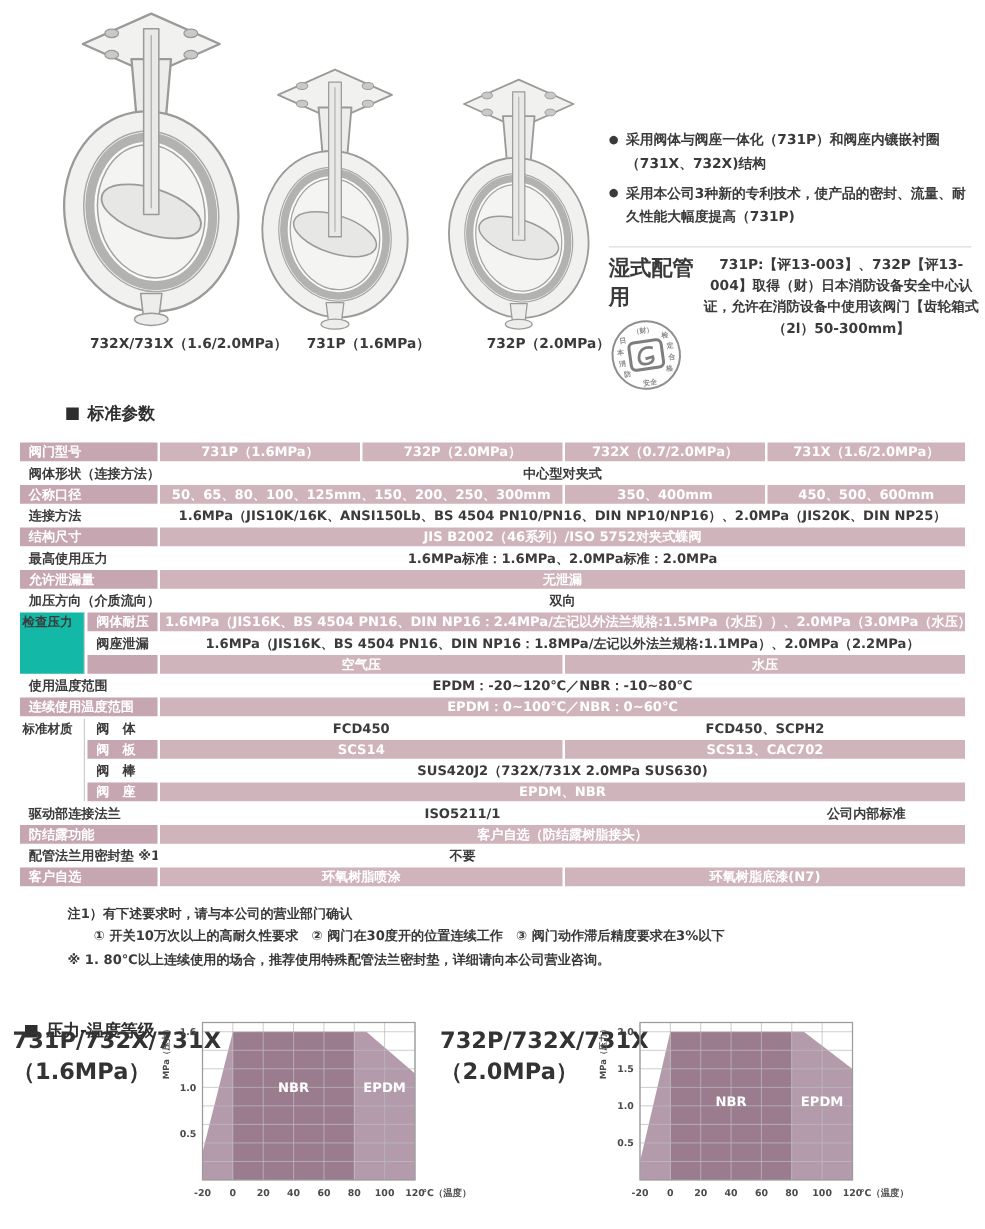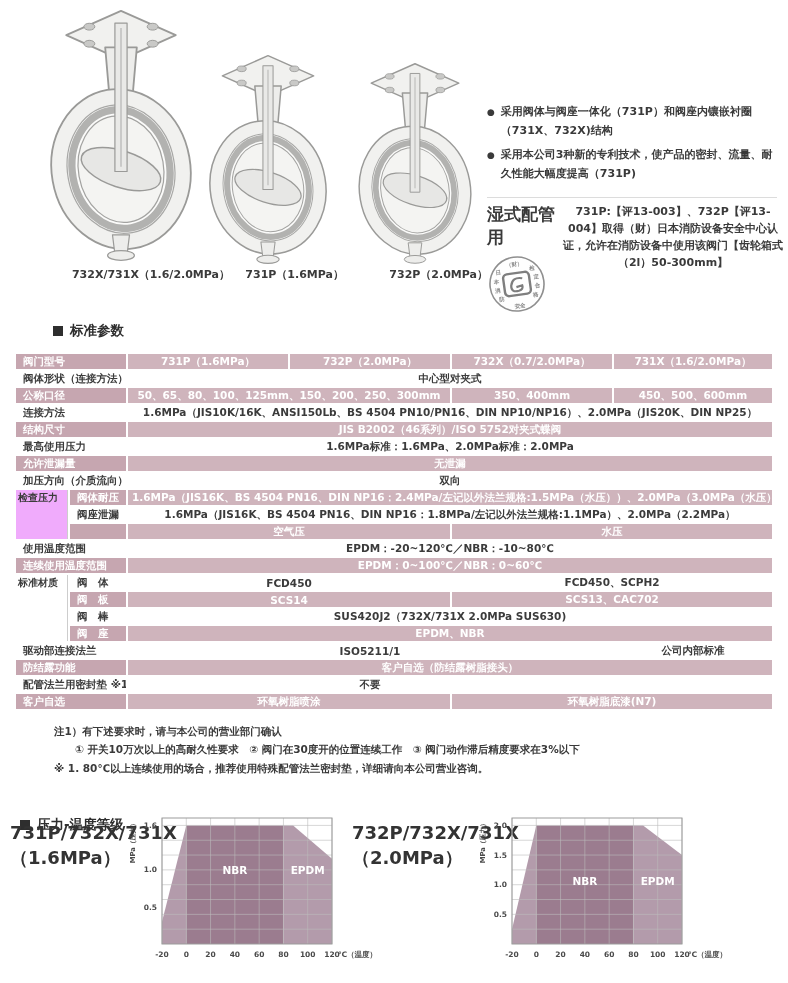--- a/index.html
+++ b/index.html
@@ -28,21 +28,21 @@
     position:absolute;left:14px;top:352px;width:760px;
     border-collapse:separate;border-spacing:2px;table-layout:fixed;
     font-size:10.5px;font-weight:bold;
   }
   #spec-table td{height:15px;padding:0 4px;overflow:hidden;white-space:nowrap;vertical-align:middle;}
   #spec-table td.data{text-align:center;}
   #spec-table td.label,#spec-table td.sub{text-align:left;padding-left:7px;}
   #spec-table tr.pink td.label,#spec-table tr.pink td.sub{background:var(--c-label);color:#fff;}
   #spec-table tr.pink td.data{background:var(--c-cell);color:#fff;}
   #spec-table tr.white td{background:#fff;color:var(--c-text);}
-  #spec-table td.group{background:#f0abfc;color:var(--c-text);vertical-align:top;padding-top:1px;
+  #spec-table td.group{background:#14b8a6;color:var(--c-text);vertical-align:top;padding-top:1px;
     border-right:1px solid #cdcdcd;text-align:left;padding-left:2px;font-size:10px;}
   .notes{position:absolute;left:36px;top:722px;width:752px;font-size:10.5px;font-weight:bold;color:#3a3a3a;line-height:1.75;margin-left:18px;}
   
   .chart-title{position:absolute;font-size:18px;font-weight:bold;color:#333;line-height:1.4;}
   .chart-svg{position:absolute;}
 </style>
 </head>
 <body>
 
 <div class="page" style="--c-label: #c6a6b0; --c-cell: #cfb4bc; --c-text: #3b3b3b;">

